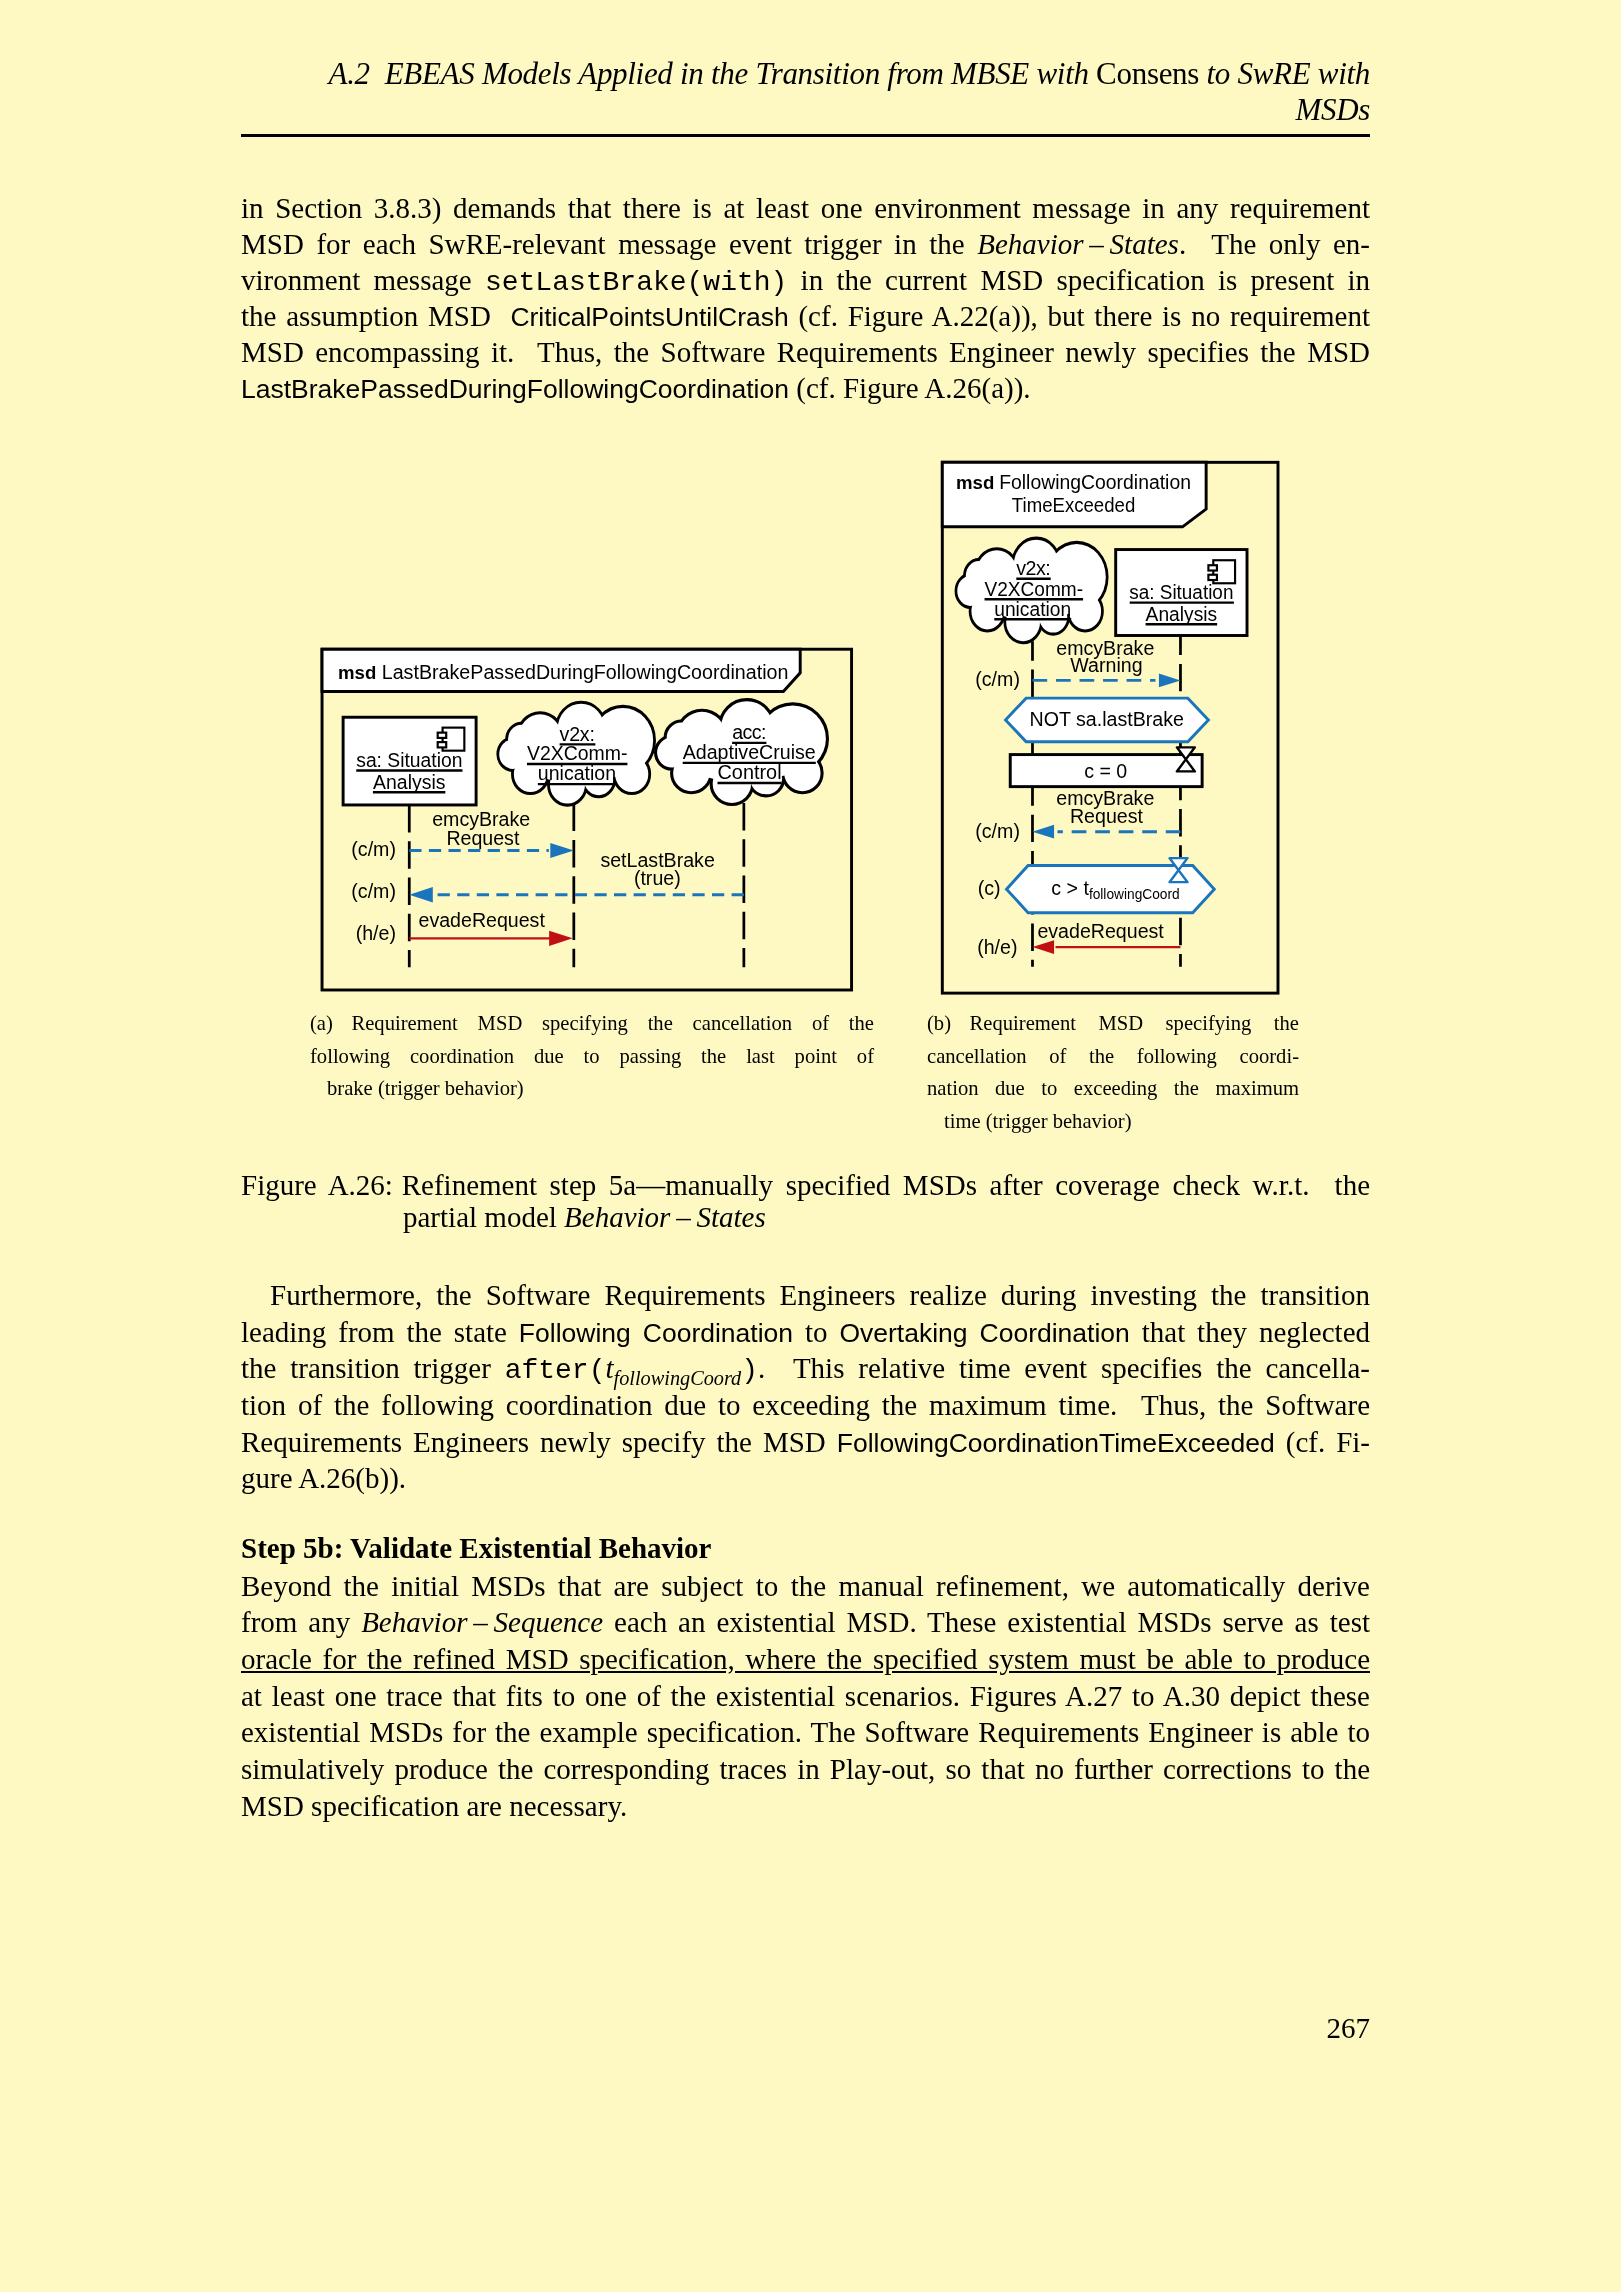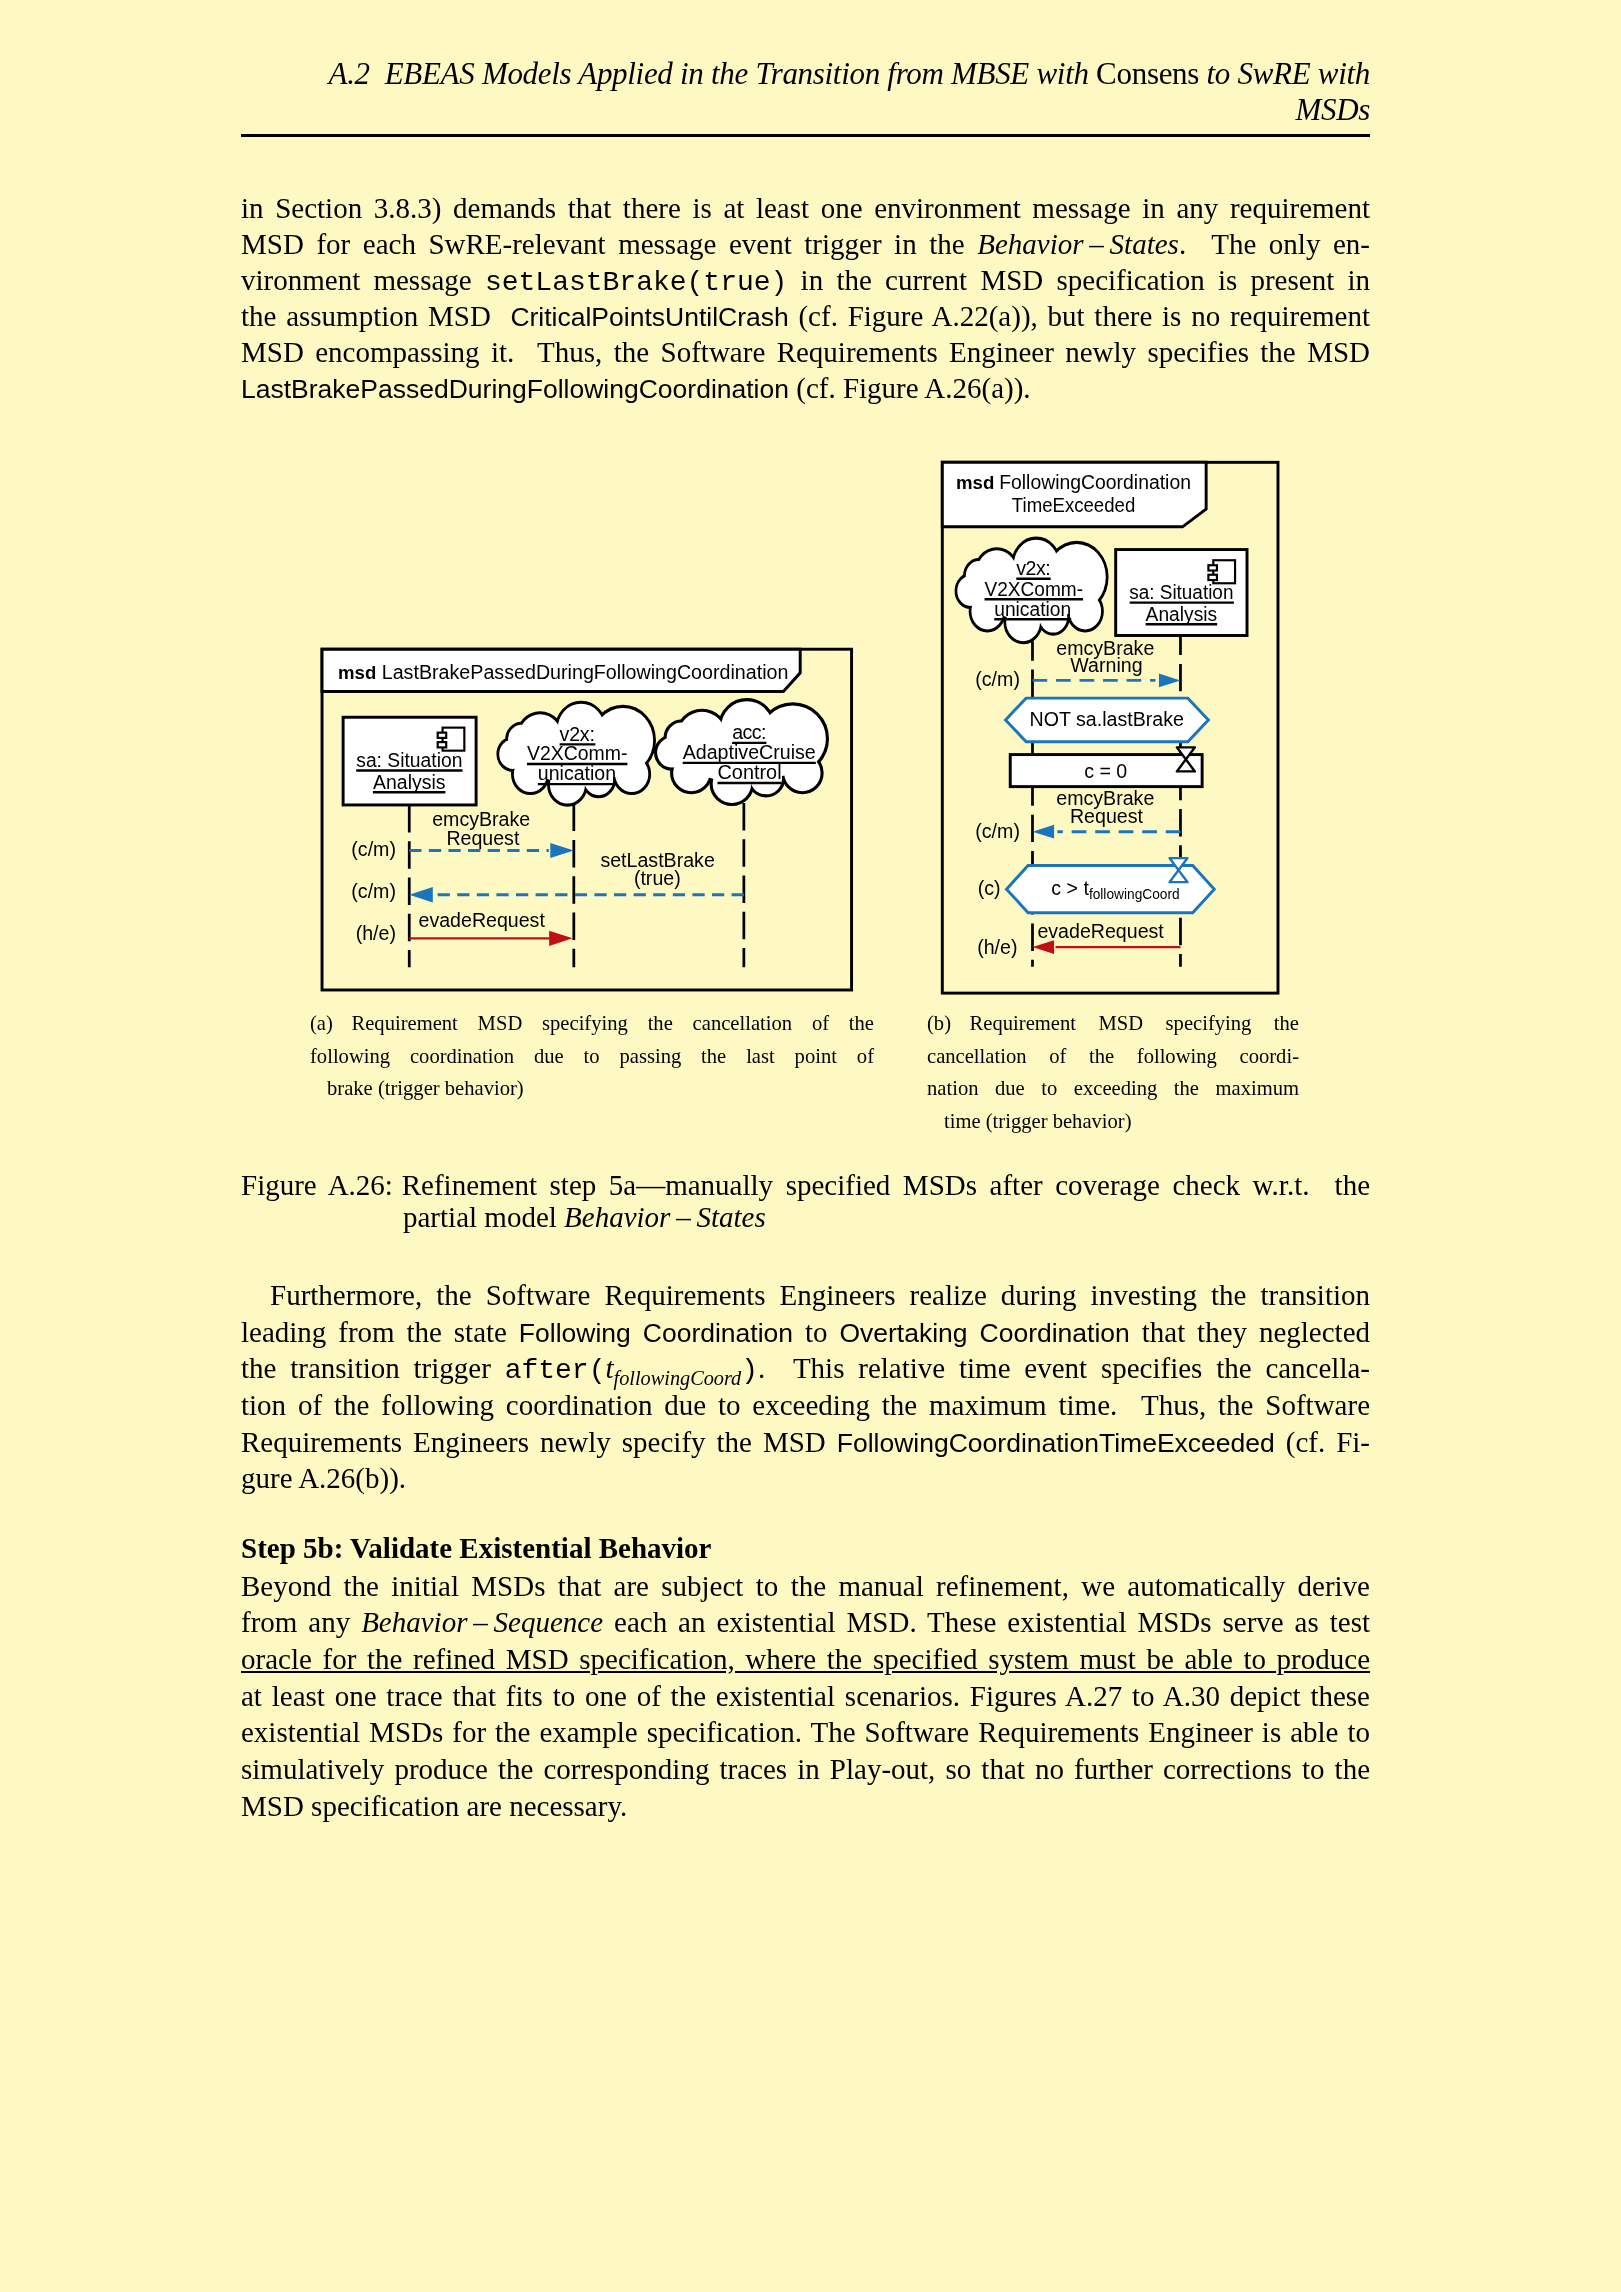--- a/index.html
+++ b/index.html
@@ -19,21 +19,21 @@
 </head>
 <body>
 <div id="page">
 
   <div class="hdr" style="top:55px;">A.2&nbsp;&nbsp;EBEAS Models Applied in the Transition from MBSE with <span style="font-style:normal;">Consens</span> to SwRE with</div>
   <div class="hdr" style="top:91px;">MSDs</div>
   <div style="position:absolute;left:241px;top:134px;width:1129px;height:2.5px;background:#000;"></div>
 
   <div class="ln" style="top:191px;">in Section 3.8.3) demands that there is at least one environment message in any requirement</div>
   <div class="ln" style="top:227px;">MSD for each SwRE-relevant message event trigger in the <i>Behavior – States</i>. &nbsp;The only en-</div>
-  <div class="ln" style="top:263px;">vironment message <span class="tt">setLastBrake(true)</span> in the current MSD specification is present in</div>
+  <div class="ln" style="top:263px;">vironment message <span class="tt">setLastBrake(with)</span> in the current MSD specification is present in</div>
   <div class="ln" style="top:299px;">the assumption MSD &nbsp;<span class="sf">CriticalPointsUntilCrash</span> (cf. Figure A.22(a)), but there is no requirement</div>
   <div class="ln" style="top:335px;">MSD encompassing it. &nbsp;Thus, the Software Requirements Engineer newly specifies the MSD</div>
   <div class="ln last" style="top:371px;"><span class="sf">LastBrakePassedDuringFollowingCoordination</span> (cf. Figure A.26(a)).</div>
 
   <div class="cap" style="left:310px;top:1011px;width:564px;">(a)<span style="display:inline-block;width:18.6px;"></span>Requirement MSD specifying the cancellation of the</div>
   <div class="cap" style="left:310px;top:1044px;width:564px;">following coordination due to passing the last point of</div>
   <div class="cap caplast" style="left:310px;top:1076px;width:564px;">brake (trigger behavior)</div>
 
   <div class="cap" style="left:927px;top:1011px;width:372px;">(b)<span style="display:inline-block;width:18.6px;"></span>Requirement MSD specifying the</div>
   <div class="cap" style="left:927px;top:1044px;width:372px;">cancellation of the following coordi-</div>
@@ -53,20 +53,21 @@
   <div class="ln last" style="top:1531px;"><b>Step 5b: Validate Existential Behavior</b></div>
 
   <div class="ln" style="top:1569px;">Beyond the initial MSDs that are subject to the manual refinement, we automatically derive</div>
   <div class="ln" style="top:1605px;">from any <i>Behavior – Sequence</i> each an existential MSD. These existential MSDs serve as test</div>
   <div class="ln" style="top:1642px;text-decoration:underline;">oracle for the refined MSD specification, where the specified system must be able to produce</div>
   <div class="ln" style="top:1679px;">at least one trace that fits to one of the existential scenarios. Figures A.27 to A.30 depict these</div>
   <div class="ln" style="top:1715px;">existential MSDs for the example specification. The Software Requirements Engineer is able to</div>
   <div class="ln" style="top:1752px;">simulatively produce the corresponding traces in Play-out, so that no further corrections to the</div>
   <div class="ln last" style="top:1789px;">MSD specification are necessary.</div>
 
+  <div class="ln last" style="top:2011px;text-align:right;text-align-last:right;">267</div>
 
   <svg style="position:absolute;left:0;top:0;" width="1621" height="2293" viewBox="0 0 1654 2339" font-family="Liberation Sans, sans-serif" fill="none">
     <defs>
       <g id="cloudcirc">
         <circle cx="42" cy="33" r="22"></circle>
         <circle cx="84" cy="25" r="24"></circle>
         <circle cx="127" cy="36" r="31"></circle>
         <circle cx="136" cy="68" r="17"></circle>
         <circle cx="102" cy="73" r="15"></circle>
         <circle cx="70" cy="78" r="18"></circle>

